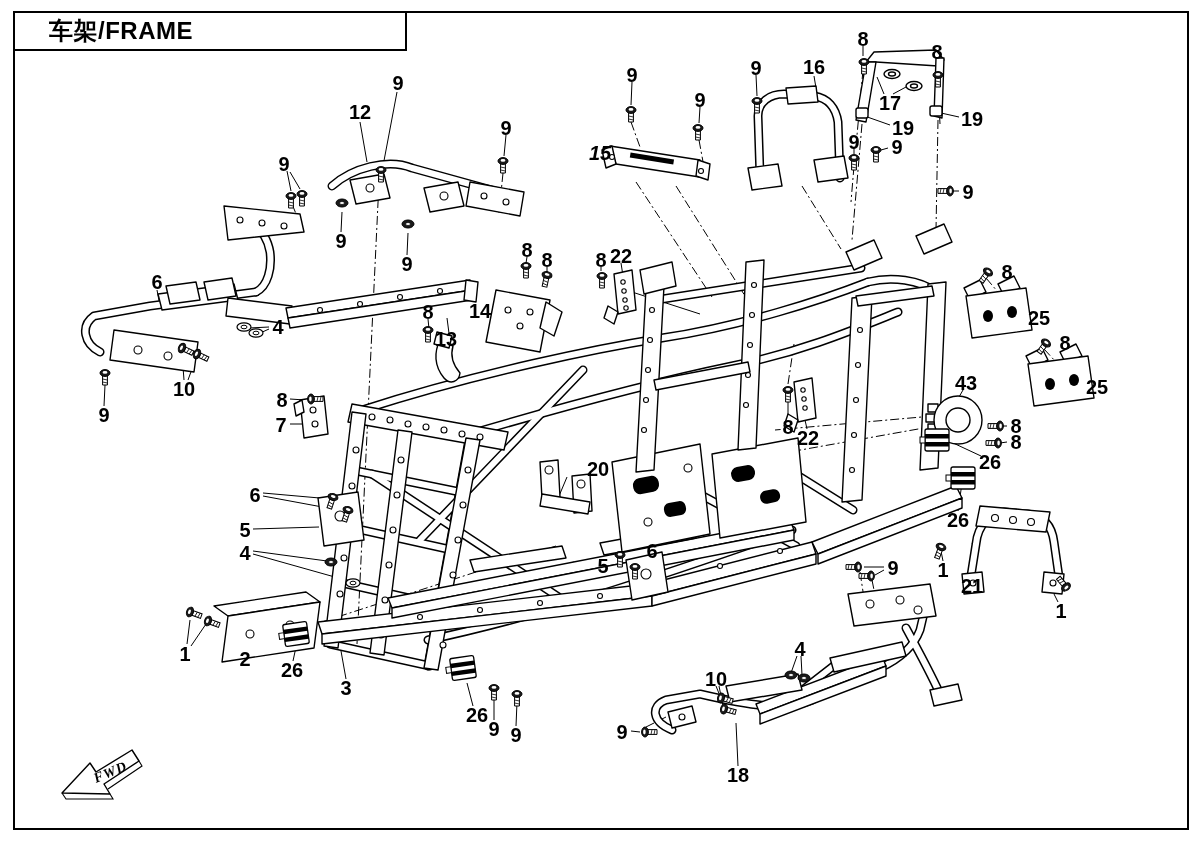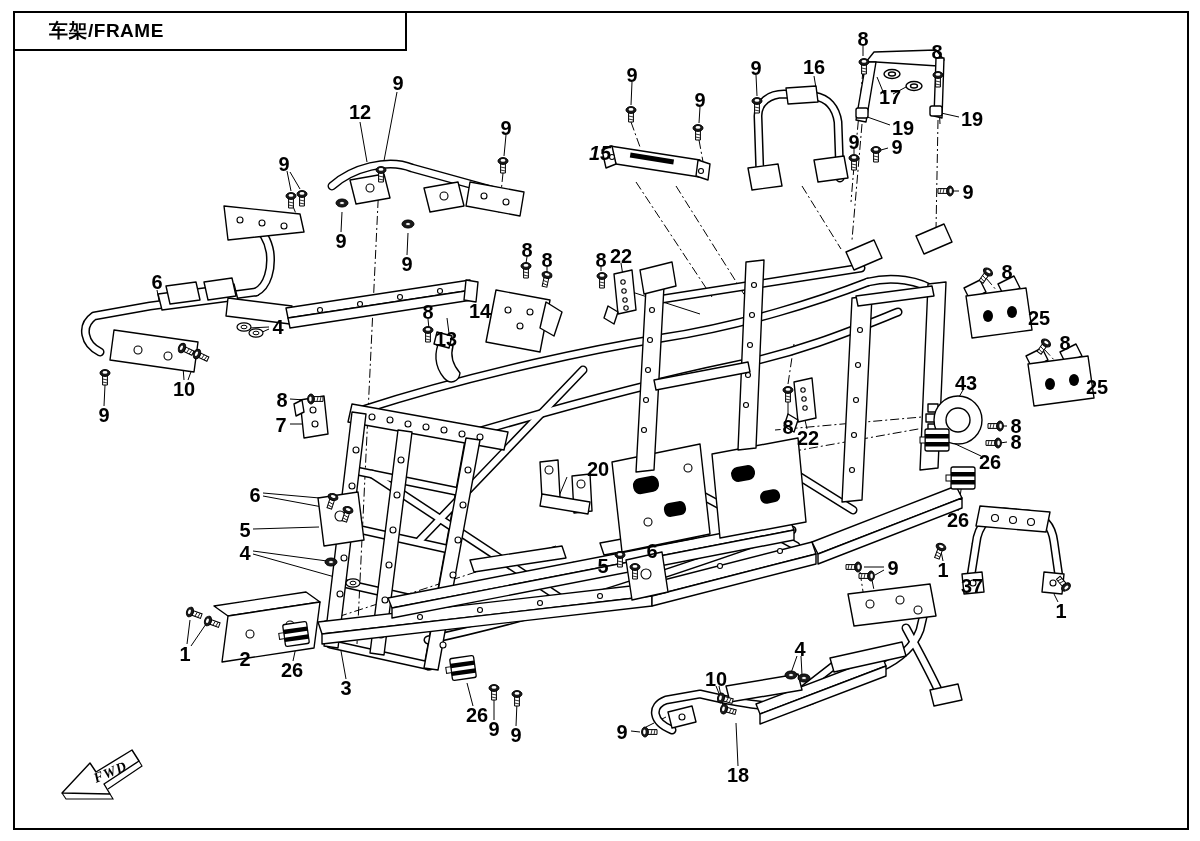--- a/index.html
+++ b/index.html
@@ -3,21 +3,21 @@
 <meta charset="utf-8">
 <style>
   html,body{margin:0;padding:0;background:#fff;}
   .page{position:relative;width:1200px;height:841px;background:#fff;overflow:hidden;
         font-family:"Liberation Sans",sans-serif;}
   .border-frame{position:absolute;left:13px;top:11px;width:1176px;height:819px;
         border:2.5px solid #000;box-sizing:border-box;}
   .title-box{position:absolute;left:13px;top:11px;width:394px;height:40px;
         border:2.5px solid #000;box-sizing:border-box;background:#fff;
         display:flex;align-items:center;padding-left:34px;}
-  .title-text{font-size:19px;font-weight:bold;color:#000;letter-spacing:0.5px;}
+  .title-text{font-size:24px;font-weight:bold;color:#000;letter-spacing:0.5px;}
   svg#diagram{position:absolute;left:0;top:0;}
   #callouts{position:absolute;left:0;top:0;width:100%;height:100%;pointer-events:none;}
   .callout{position:absolute;transform:translate(-50%,-50%) scaleX(0.95);
         font:bold 21px "Liberation Sans",sans-serif;color:#000;line-height:1;}
   .ldr{stroke:#000;stroke-width:1;fill:none;}
   .axis{stroke:#000;stroke-width:1;fill:none;stroke-dasharray:9 3 2 3;}
   .plate{fill:#fff;stroke:#000;stroke-width:1.4;stroke-linejoin:round;}
   .hole{fill:#fff;stroke:#000;stroke-width:1.1;}
   .slot{fill:#000;stroke:none;}
   .ln{fill:none;stroke:#000;stroke-width:1.1;}
@@ -427,21 +427,21 @@
       <div class="callout" style="left: 506px; top: 127px;">9</div>
       <div class="callout" style="left: 284px; top: 163px;">9</div>
       <div class="callout" style="left: 341px; top: 240px;">9</div>
       <div class="callout" style="left: 407px; top: 263px;">9</div>
       <div class="callout" style="left: 600px; top: 152px; font-style: italic;">15</div>
       <div class="callout" style="left: 632px; top: 74px;">9</div>
       <div class="callout" style="left: 700px; top: 99px;">9</div>
       <div class="callout" style="left: 756px; top: 67px;">9</div>
       <div class="callout" style="left: 814px; top: 66px;">16</div>
       <div class="callout" style="left: 863px; top: 38px;">8</div>
-      <div class="callout" style="left: 890px; top: 96px; text-align: right;">17</div>
+      <div class="callout" style="left: 890px; top: 102px; text-align: right;">17</div>
       <div class="callout" style="left: 937px; top: 51px;">8</div>
       <div class="callout" style="left: 903px; top: 127px;">19</div>
       <div class="callout" style="left: 972px; top: 118px;">19</div>
       <div class="callout" style="left: 854px; top: 141px;">9</div>
       <div class="callout" style="left: 897px; top: 146px;">9</div>
       <div class="callout" style="left: 968px; top: 191px;">9</div>
       <div class="callout" style="left: 157px; top: 281px;">6</div>
       <div class="callout" style="left: 278px; top: 326px;">4</div>
       <div class="callout" style="left: 184px; top: 388px;">10</div>
       <div class="callout" style="left: 104px; top: 414px;">9</div>
@@ -477,16 +477,16 @@
       <div class="callout" style="left: 346px; top: 687px;">3</div>
       <div class="callout" style="left: 477px; top: 714px;">26</div>
       <div class="callout" style="left: 494px; top: 728px;">9</div>
       <div class="callout" style="left: 516px; top: 734px;">9</div>
       <div class="callout" style="left: 622px; top: 731px;">9</div>
       <div class="callout" style="left: 716px; top: 678px;">10</div>
       <div class="callout" style="left: 800px; top: 648px;">4</div>
       <div class="callout" style="left: 738px; top: 774px;">18</div>
       <div class="callout" style="left: 893px; top: 567px;">9</div>
       <div class="callout" style="left: 943px; top: 569px;">1</div>
-      <div class="callout" style="left: 972px; top: 585px;">37</div>
+      <div class="callout" style="left: 972px; top: 585px;">21</div>
       <div class="callout" style="left: 1061px; top: 610px;">1</div>
     </div>
 </div>
 
 </body></html>

